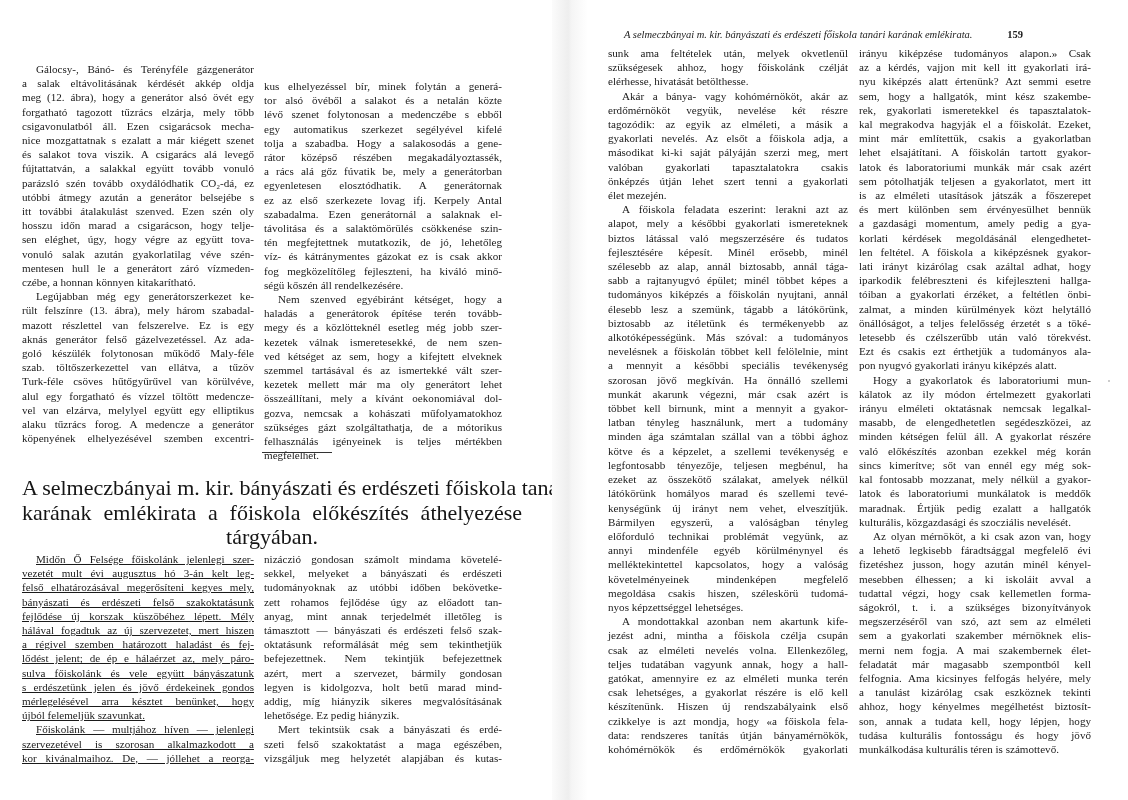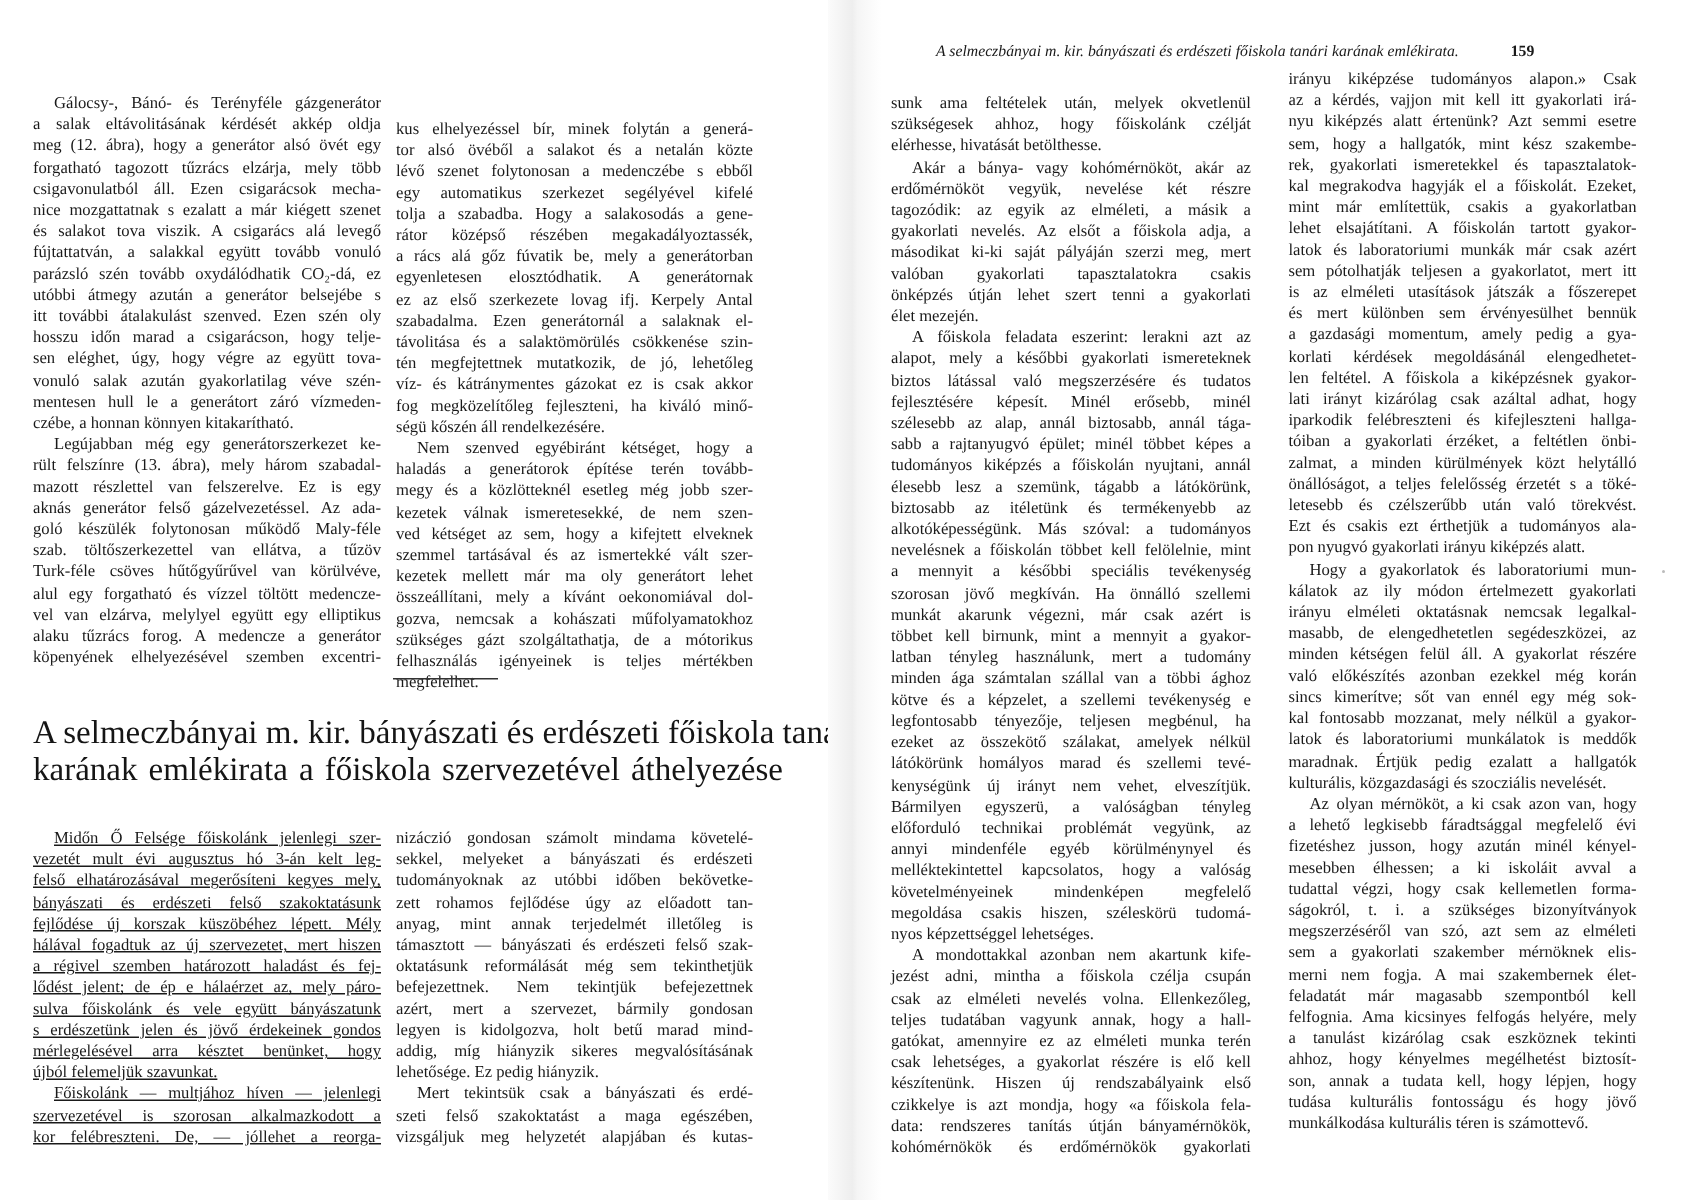--- a/index.html
+++ b/index.html
@@ -81,39 +81,40 @@
       <span class="line">gozva, nemcsak a kohászati műfolyamatokhoz</span>
       <span class="line">szükséges gázt szolgáltathatja, de a mótorikus</span>
       <span class="line">felhasználás igényeinek is teljes mértékben</span>
       <span class="line last">megfelelhet.</span>
     </div>
 
   <div class="rule" style="left:262px; top:452px; width:70px;"></div>
 
   <div class="article-title" id="atitle">
       <span class="line">A selmeczbányai m. kir. bányászati és erdészeti főiskola tanári</span>
-      <span class="line">karának emlékirata a főiskola szervezetével áthelyezése</span>
+      <span class="line">karának emlékirata a főiskola előkészítés áthelyezése</span>
+      <span class="line last">tárgyában.</span>
     </div>
 
   <div class="col" id="lc3" style="left:22px; top:552px; width:232px;text-decoration:underline;">
       <span class="line" style="text-indent: 14px;">Midőn Ő Felsége főiskolánk jelenlegi szer-</span>
       <span class="line">vezetét mult évi augusztus hó 3-án kelt leg-</span>
       <span class="line">felső elhatározásával megerősíteni kegyes mely,</span>
       <span class="line">bányászati és erdészeti felső szakoktatásunk</span>
       <span class="line">fejlődése új korszak küszöbéhez lépett. Mély</span>
       <span class="line">hálával fogadtuk az új szervezetet, mert hiszen</span>
       <span class="line">a régivel szemben határozott haladást és fej-</span>
       <span class="line">lődést jelent; de ép e hálaérzet az, mely páro-</span>
       <span class="line">sulva főiskolánk és vele együtt bányászatunk</span>
       <span class="line">s erdészetünk jelen és jövő érdekeinek gondos</span>
       <span class="line">mérlegelésével arra késztet benünket, hogy</span>
       <span class="line last">újból felemeljük szavunkat.</span>
       <span class="line" style="text-indent: 14px;">Főiskolánk — multjához híven — jelenlegi</span>
       <span class="line">szervezetével is szorosan alkalmazkodott a</span>
-      <span class="line">kor felébreszteni. De, — jóllehet a reorga-</span>
+      <span class="line">kor kivánalmaihoz. De, — jóllehet a reorga-</span>
     </div>
   <div class="col" id="lc4" style="left:264px; top:552px; width:238px;">
       <span class="line">nizáczió gondosan számolt mindama követelé-</span>
       <span class="line">sekkel, melyeket a bányászati és erdészeti</span>
       <span class="line">tudományoknak az utóbbi időben bekövetke-</span>
       <span class="line">zett rohamos fejlődése úgy az előadott tan-</span>
       <span class="line">anyag, mint annak terjedelmét illetőleg is</span>
       <span class="line">támasztott — bányászati és erdészeti felső szak-</span>
       <span class="line">oktatásunk reformálását még sem tekinthetjük</span>
       <span class="line">befejezettnek. Nem tekintjük befejezettnek</span>
@@ -128,21 +129,21 @@
 </div>
 
 <div class="gutter"></div>
 
 <div class="page page-right">
   <div class="running-head" style="left:36px; top:29px;">
     <span class="title">A selmeczbányai m. kir. bányászati és erdészeti főiskola tanári karának emlékirata.</span>
     <span class="pnum" style="margin-left:32px;">159</span>
   </div>
 
-  <div class="col" id="rc1" style="left:6px; top:46px; width:240px;margin-top:16px;">
+  <div class="col" id="rc1" style="left:20px; top:46px; width:240px;">
       <span class="line">sunk ama feltételek után, melyek okvetlenül</span>
       <span class="line">szükségesek ahhoz, hogy főiskolánk czélját</span>
       <span class="line last">elérhesse, hivatását betölthesse.</span>
       <span class="line" style="text-indent: 14px;">Akár a bánya- vagy kohómérnököt, akár az</span>
       <span class="line">erdőmérnököt vegyük, nevelése két részre</span>
       <span class="line">tagozódik: az egyik az elméleti, a másik a</span>
       <span class="line">gyakorlati nevelés. Az elsőt a főiskola adja, a</span>
       <span class="line">másodikat ki-ki saját pályáján szerzi meg, mert</span>
       <span class="line">valóban gyakorlati tapasztalatokra csakis</span>
       <span class="line">önképzés útján lehet szert tenni a gyakorlati</span>

